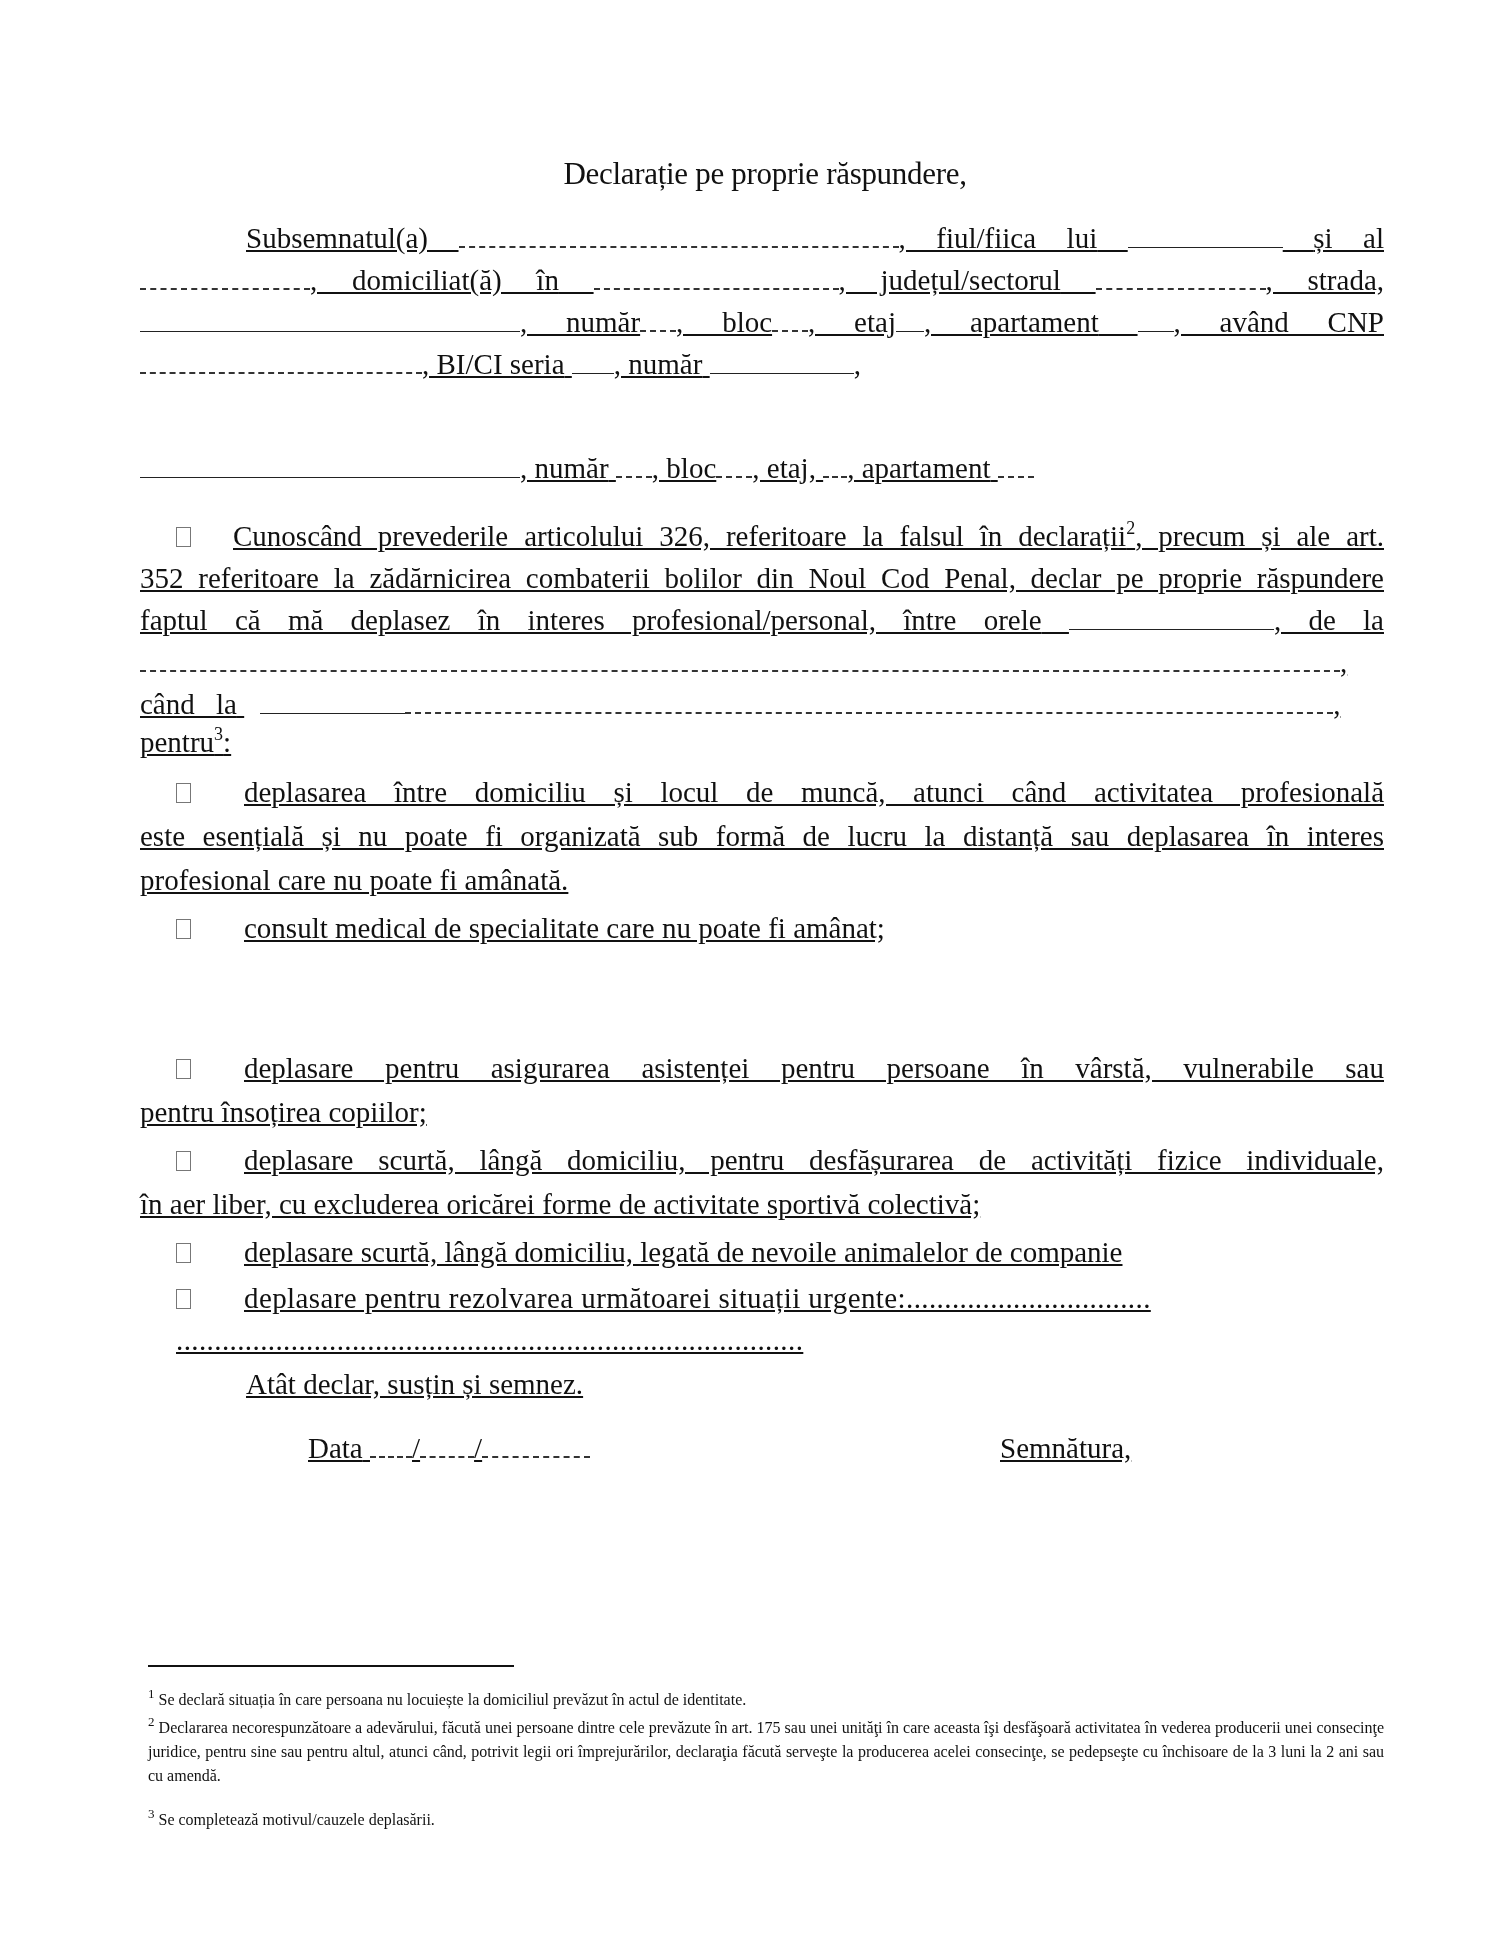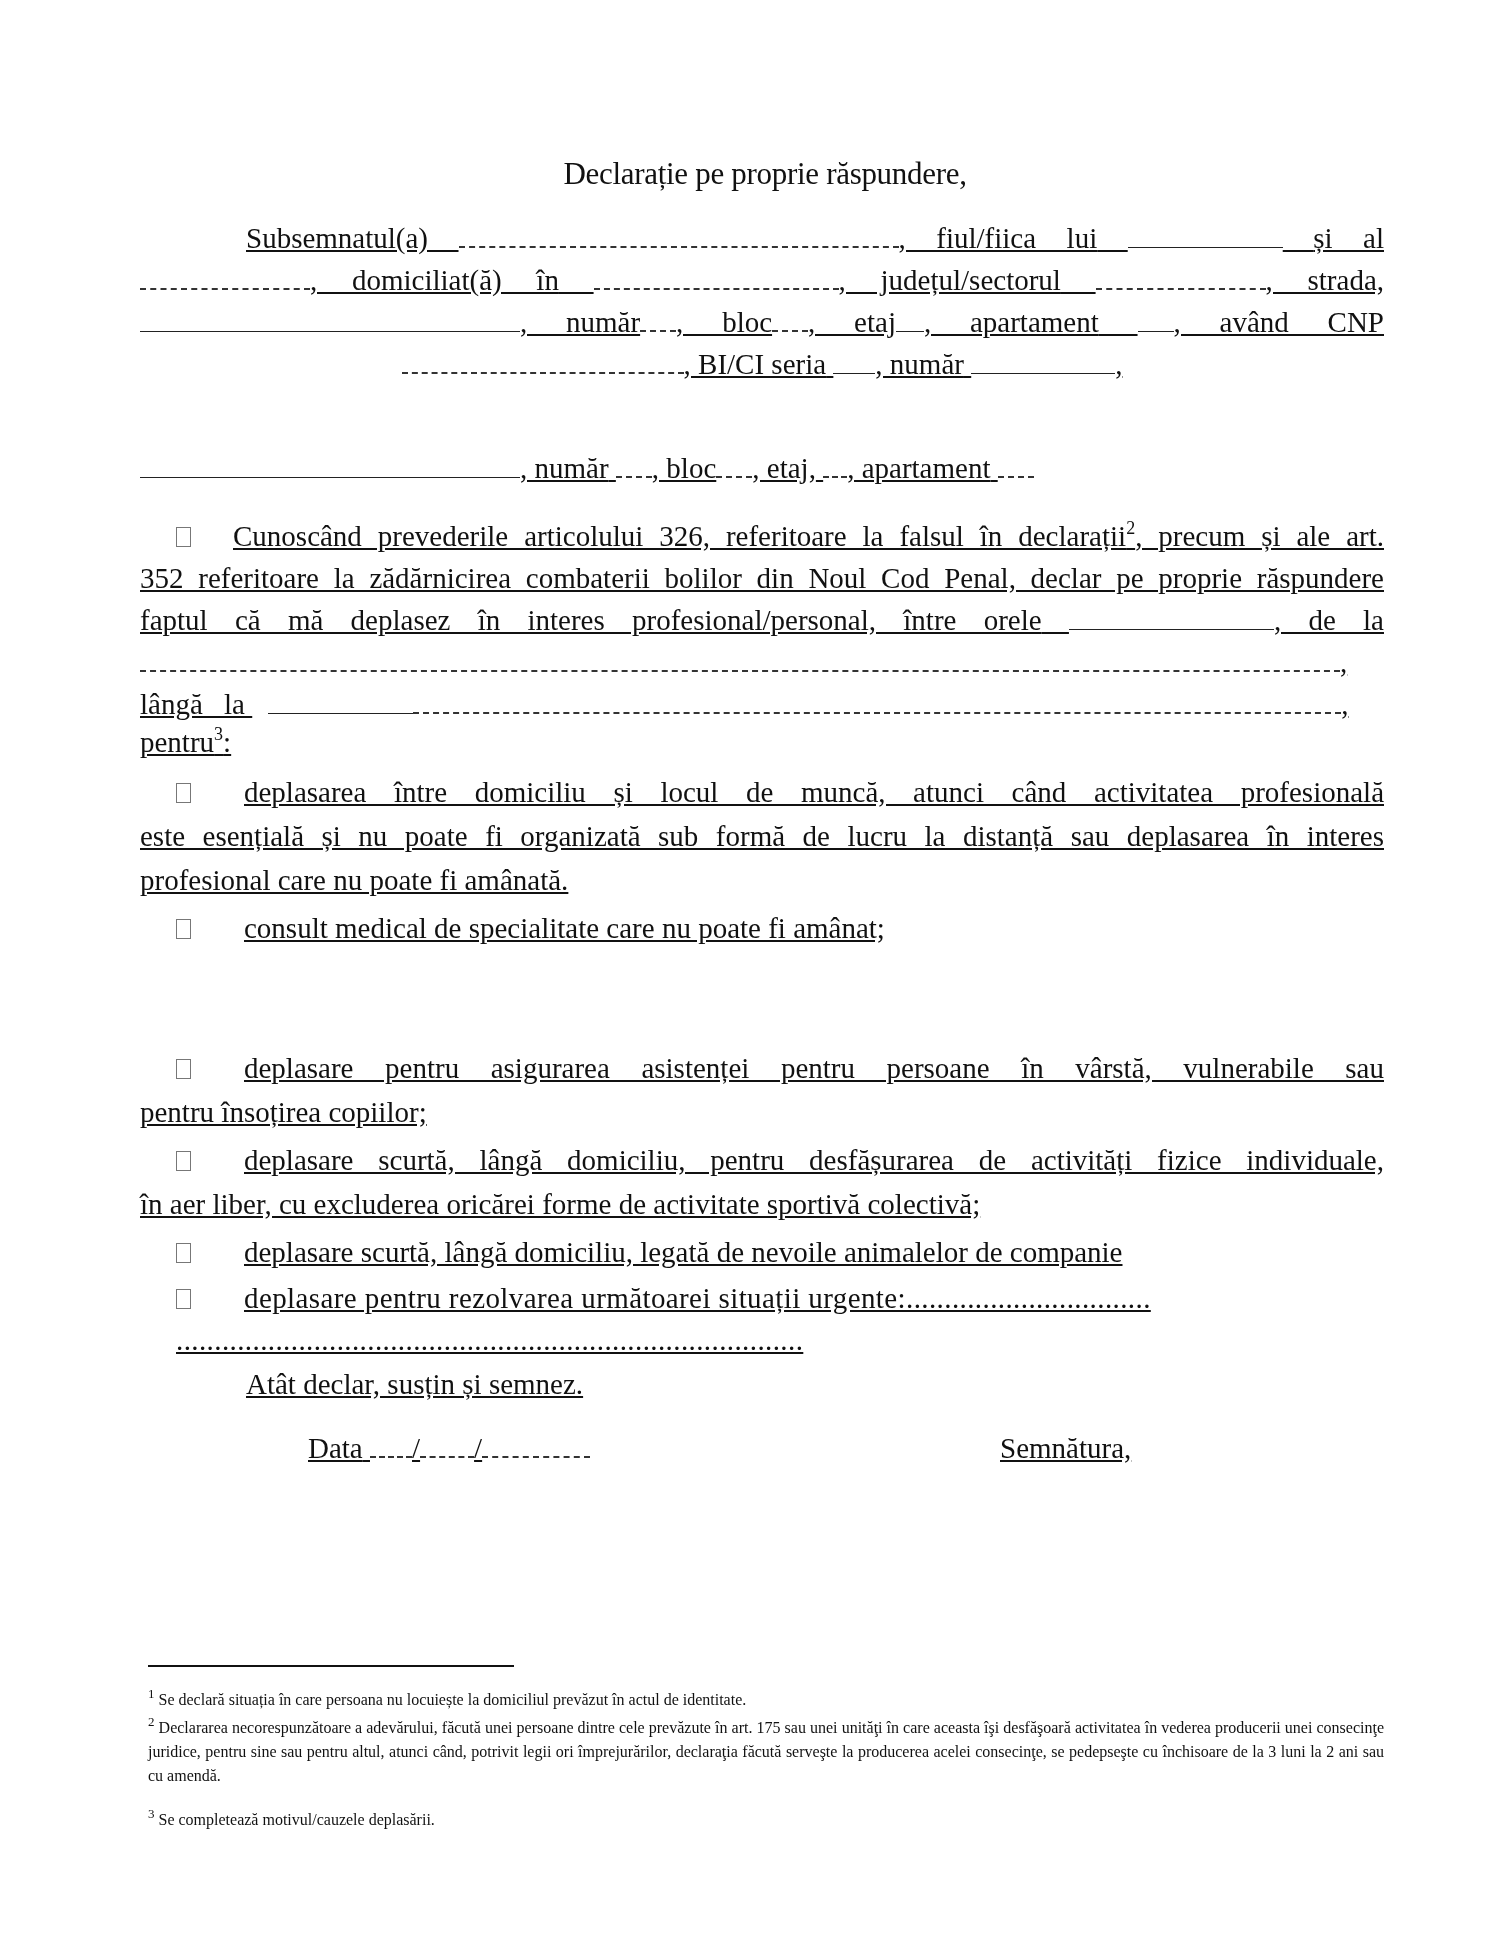--- a/index.html
+++ b/index.html
@@ -37,21 +37,21 @@
   </div>
   <div class="line just" style="top:302px;">
     <span class="blank" style="width:380px;"></span><span>, număr</span><span class="dblank" style="width:36px;"></span><span>, bloc</span><span class="dblank" style="width:36px;"></span><span>, etaj</span><span class="blank" style="width:28px;"></span><span>, apartament</span>
     <span class="blank" style="width:36px;"></span><span>, având CNP</span>
   </div>
   <div class="line just" style="top:260px;">
     <span class="dblank" style="width:170px;"></span><span>, domiciliat(ă) în</span>
     <span class="dblank" style="width:245px;"></span><span>, județul/sectorul</span>
     <span class="dblank" style="width:170px;"></span><span>, strada,</span>
   </div>
-  <div class="line" style="top:344px;text-align:center;">
+  <div class="line" style="top:344px;">
     <span class="dblank" style="width:282px;"></span><span>, BI/CI seria</span>
     <span class="blank" style="width:42px;"></span><span>, număr</span>
     <span class="blank" style="width:144px;"></span><span>,</span>
   </div>
 
   <div class="line" style="top:448px;">
     <span class="blank" style="width:380px;"></span><span>, număr</span>
     <span class="dblank" style="width:36px;"></span><span>, bloc</span><span class="dblank" style="width:36px;"></span><span>, etaj,</span>
     <span class="dblank" style="width:24px;"></span><span>, apartament</span>
     <span class="dblank" style="width:36px;"></span>
@@ -62,21 +62,21 @@
   </div>
   <div class="line just" style="top:558px;">352 referitoare la  zădărnicirea combaterii bolilor din Noul Cod Penal, declar pe proprie răspundere</div>
   <div class="line just" style="top:600px;">
     <span>faptul că mă deplasez în interes profesional/personal, între orele</span>
     <span class="blank" style="width:205px;"></span><span>, de la</span>
   </div>
   <div class="line" style="top:642px;">
     <span class="dblank" style="width:1200px;"></span><span>,</span>
   </div>
   <div class="line" style="top:684px;">
-    <span style="word-spacing:14px;">lângă la</span>
+    <span style="word-spacing:14px;">când la</span>
     <span class="blank" style="width:145px;margin-left:16px;"></span><span class="dblank" style="width:928px;"></span><span>,</span>
   </div>
   <div class="line" style="top:722px;">
     <span>pentru</span><sup>3</sup><span>:</span>
   </div>
 
   <div class="line just" style="top:772px;">
     <span class="cb"></span><span>deplasarea între domiciliu și locul de muncă, atunci când activitatea profesională</span>
   </div>
   <div class="line just" style="top:816px;">este esențială și nu poate fi organizată sub formă de lucru la distanță sau deplasarea în interes</div>

